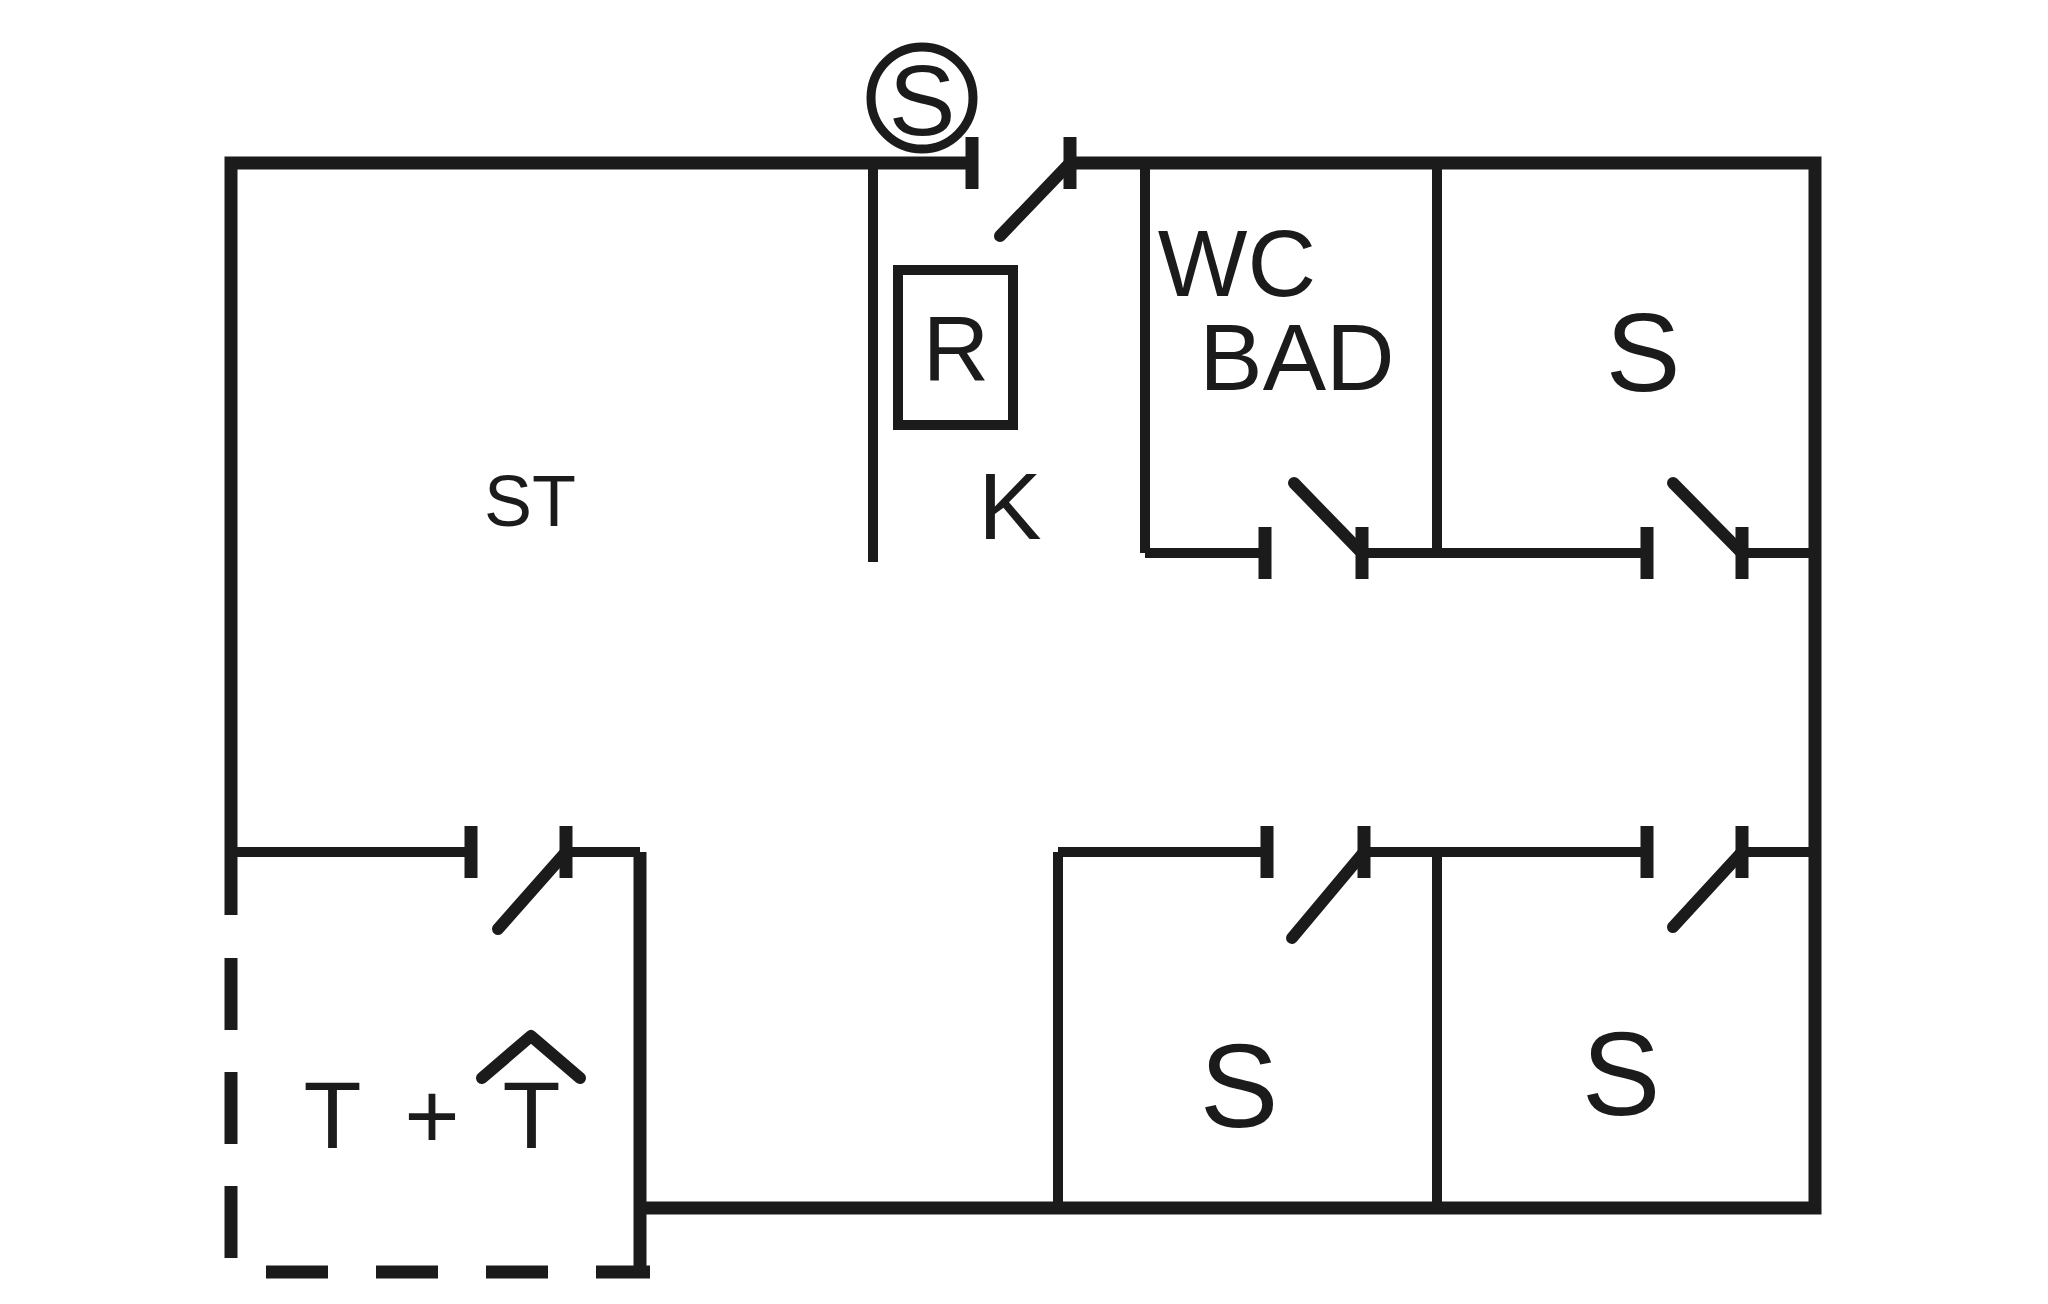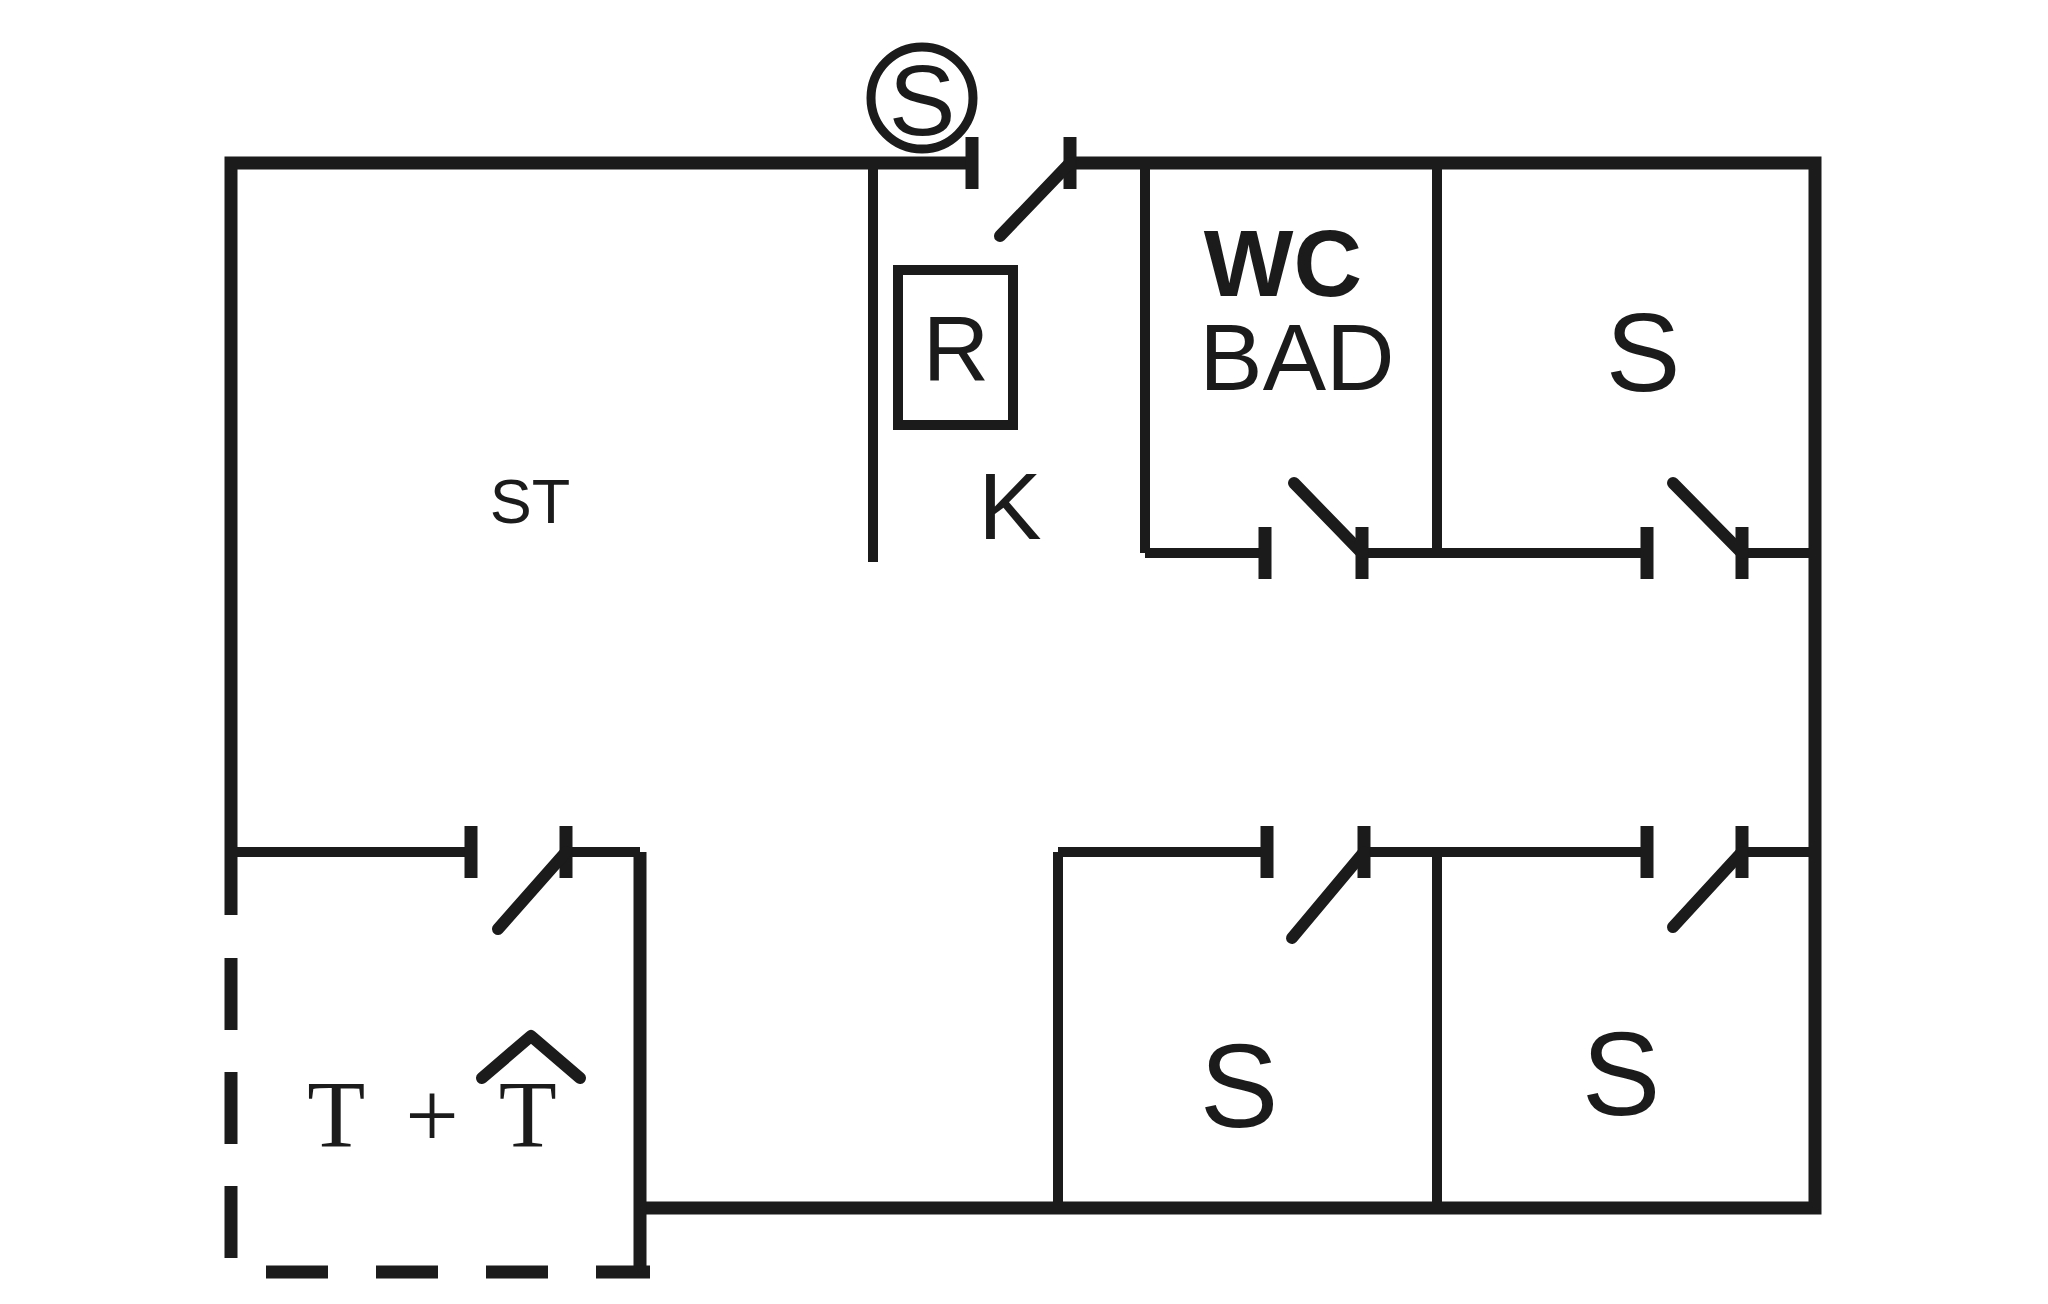--- a/index.html
+++ b/index.html
@@ -18,29 +18,29 @@
   }
   #plan-svg{position:absolute;inset:0;}
   .lbl{
     position:absolute;
     transform:translate(-50%,-50%);
     color:var(--text);
     white-space:nowrap;
     line-height:1;
     user-select:none;
   }
-  .lbl-st      {left:530px;  top:501px;  font-size:63px;}
+  .lbl-st      {left:530px;  top:501px;  font-size:72px;}
   .lbl-k       {left:1010px; top:506px;  font-size:95px;}
   .lbl-r       {left:956px;  top:349px;  font-size:92px;}
-  .lbl-wc      {left:1283px; top:263px;  font-size:95px;font-weight:bold;}
+  .lbl-wc      {left:1237px; top:263px;  font-size:95px;}
   .lbl-bad     {left:1297px; top:357px;  font-size:95px;text-align:center;}
   .lbl-s-tr    {left:1643px; top:353px;  font-size:112px;}
   .lbl-s-bm    {left:1239px; top:1086px; font-size:118px;}
   .lbl-s-br    {left:1621px; top:1074px; font-size:118px;}
-  .lbl-terrace {left:432px;  top:1115px; font-size:95px; word-spacing:18px;font-family:Liberation Serif, serif;}
+  .lbl-terrace {left:432px;  top:1115px; font-size:95px; word-spacing:18px;}
   .lbl-entry   {left:922px;  top:100px;  font-size:100px;}
 </style>
 </head>
 <body>
 
 <div id="plan">
 
   <svg id="plan-svg" viewBox="0 0 2048 1304" width="2048" height="1304" fill="none" stroke-linecap="butt">
 
     <g stroke="var(--line)" stroke-width="13" stroke-linejoin="miter">

